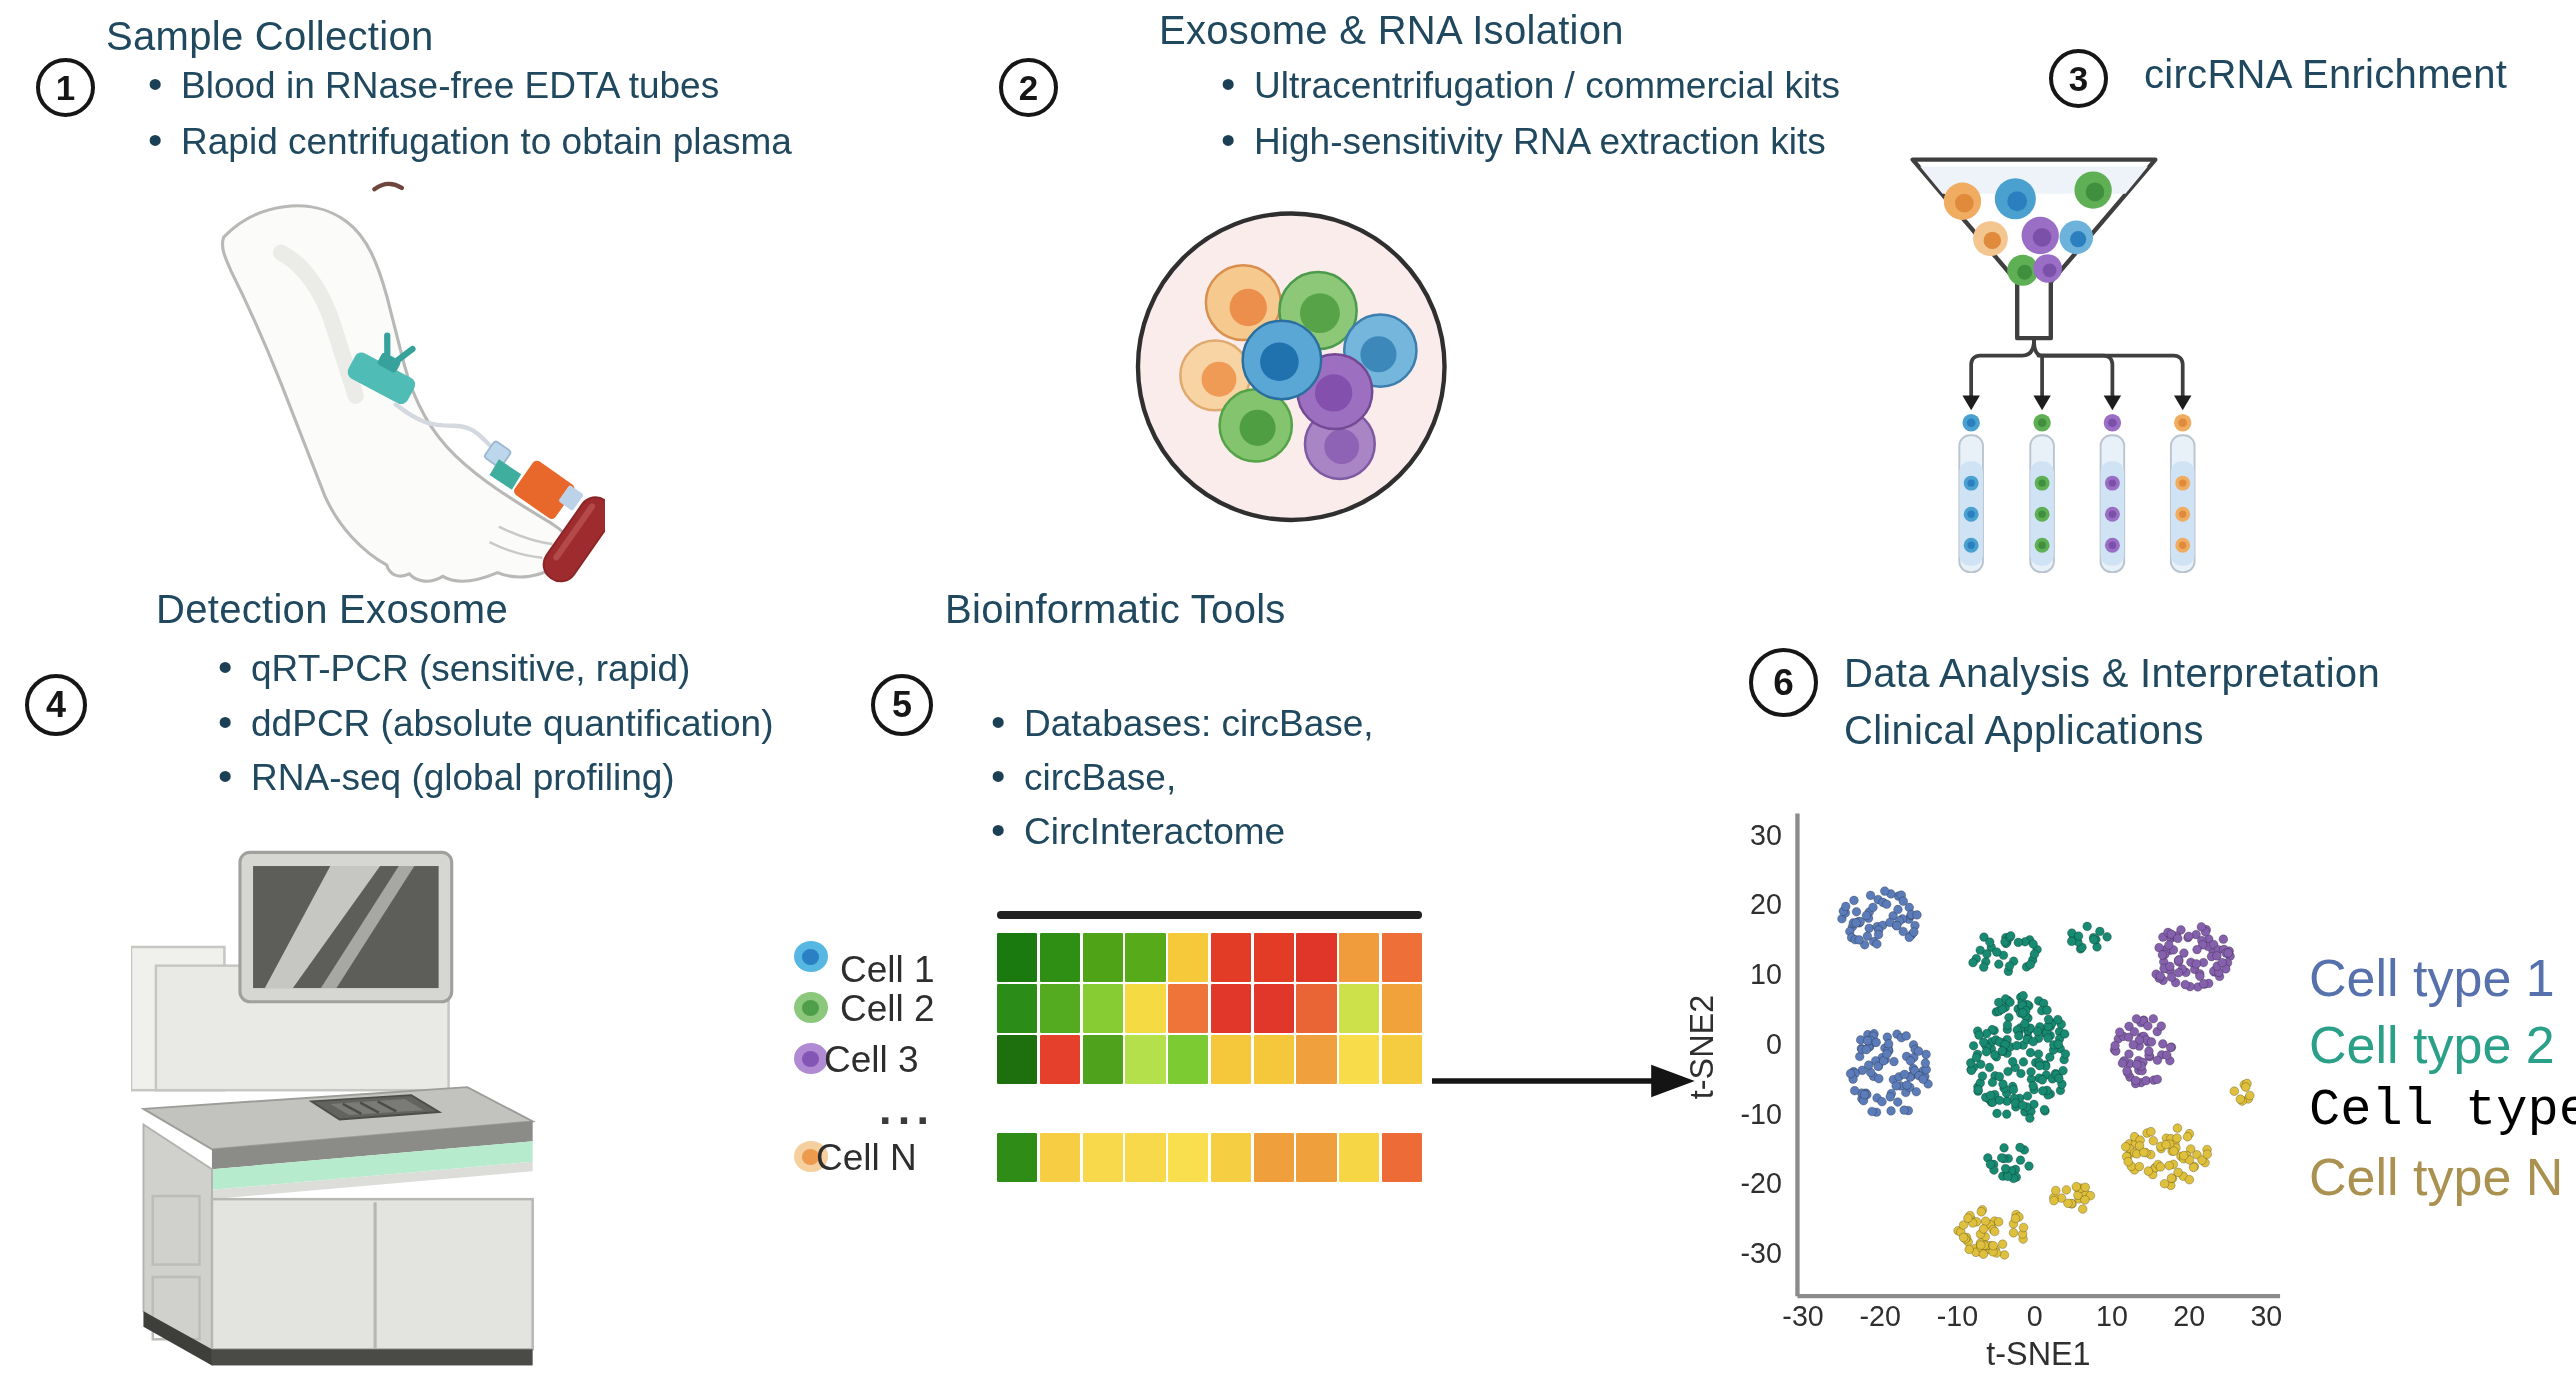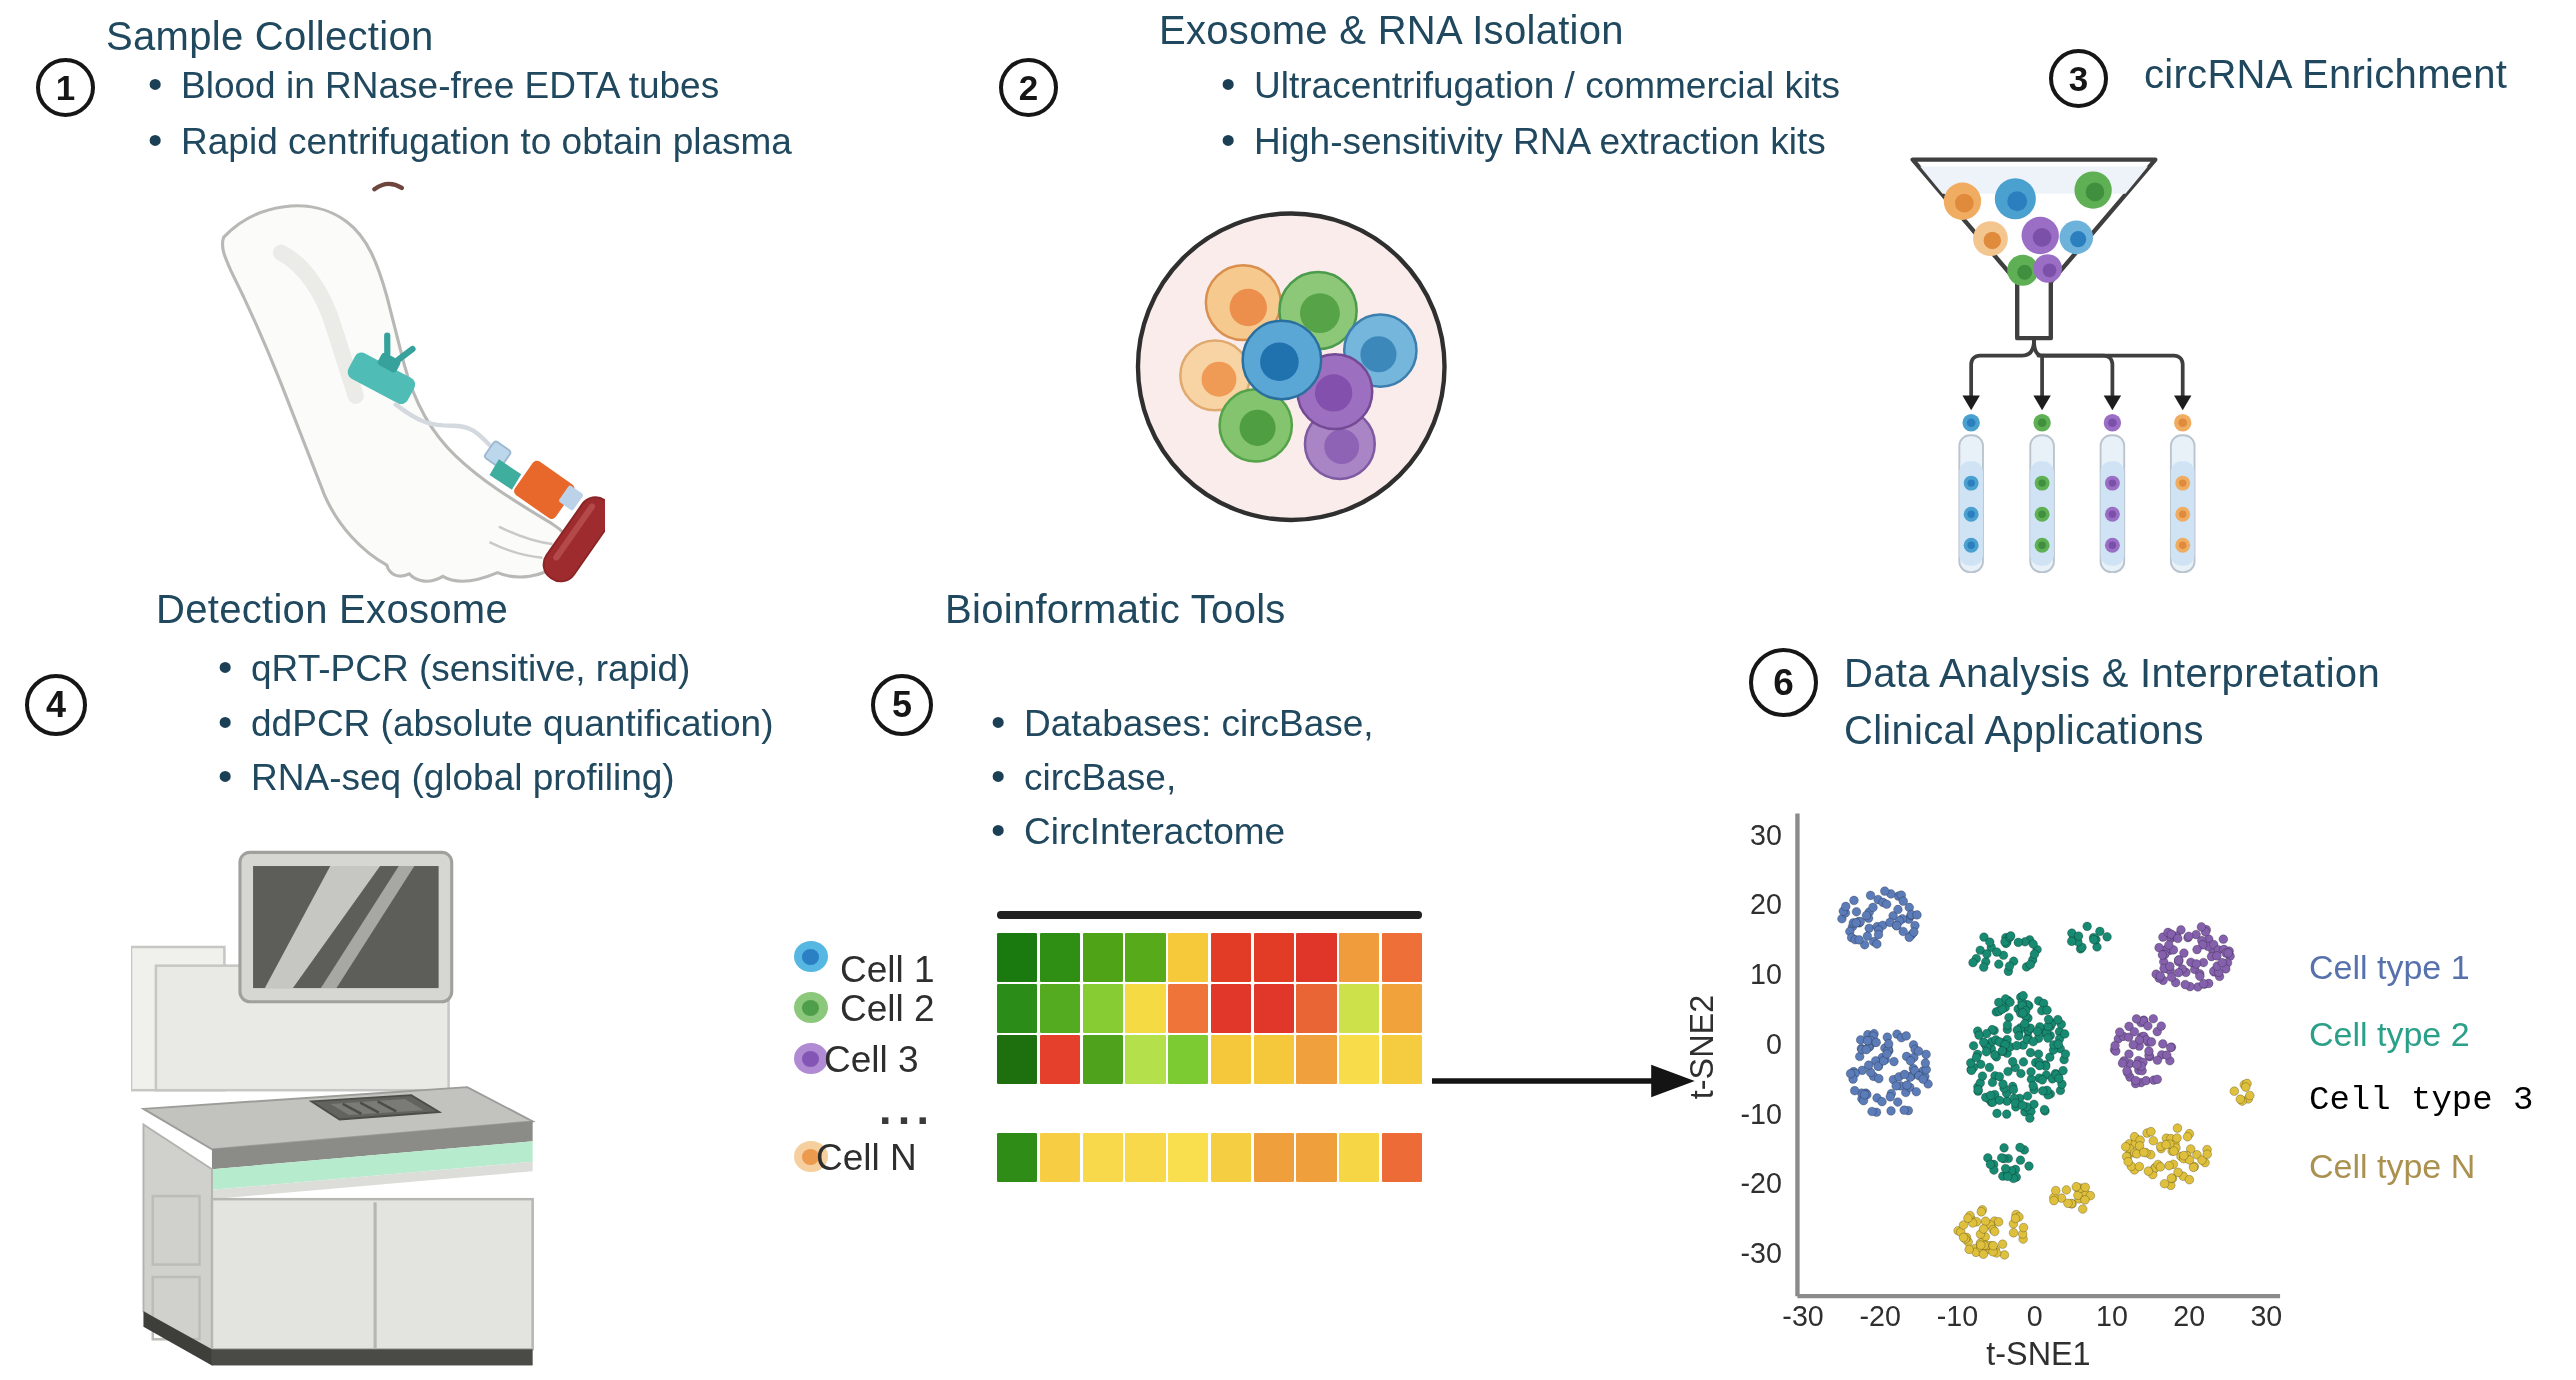--- a/index.html
+++ b/index.html
@@ -10,21 +10,21 @@
     background:#fff;color:#161616;font-weight:bold;display:flex;align-items:center;justify-content:center;}
   .step-title{position:absolute;font-size:40px;color:#20485e;white-space:pre;letter-spacing:0.3px;}
   .bullet{position:absolute;font-size:37px;color:#20485e;white-space:pre;}
   .bullet::before{content:"\2022";color:#1b3f54;margin-right:18.7px;font-size:41px;}
   .hm-row{position:absolute;left:997px;width:425px;height:49px;display:flex;gap:2.5px;}
   .hm-cell{flex:1;border-radius:1.2px;}
   .hm-label{position:absolute;font-size:37px;color:#2e2e2e;}
   .hm-dot{position:absolute;width:34px;height:31px;border-radius:50%;}
   .hm-dot-core{position:absolute;left:8px;top:7.5px;width:17.4px;height:16px;border-radius:50%;}
   .ellipsis{position:absolute;font-size:45px;color:#3a3a3a;letter-spacing:6.2px;font-weight:bold;}
-  .legend-item{position:absolute;left:2309px;font-size:34px;white-space:pre;}
+  .legend-item{position:absolute;left:2309px;font-size:52px;white-space:pre;}
   .tick{font-size:46px;fill:#2f2f2f;font-family:"Liberation Sans",sans-serif;}
   .axlabel{font-size:52px;fill:#2f2f2f;font-family:"Liberation Sans",sans-serif;}
 </style>
 </head>
 <body>
 
 <div class="canvas">
 
   <div class="step-circle" style="left:36px;top:58px;width:59px;height:59px;font-size:35px;">
       <span>1</span>

